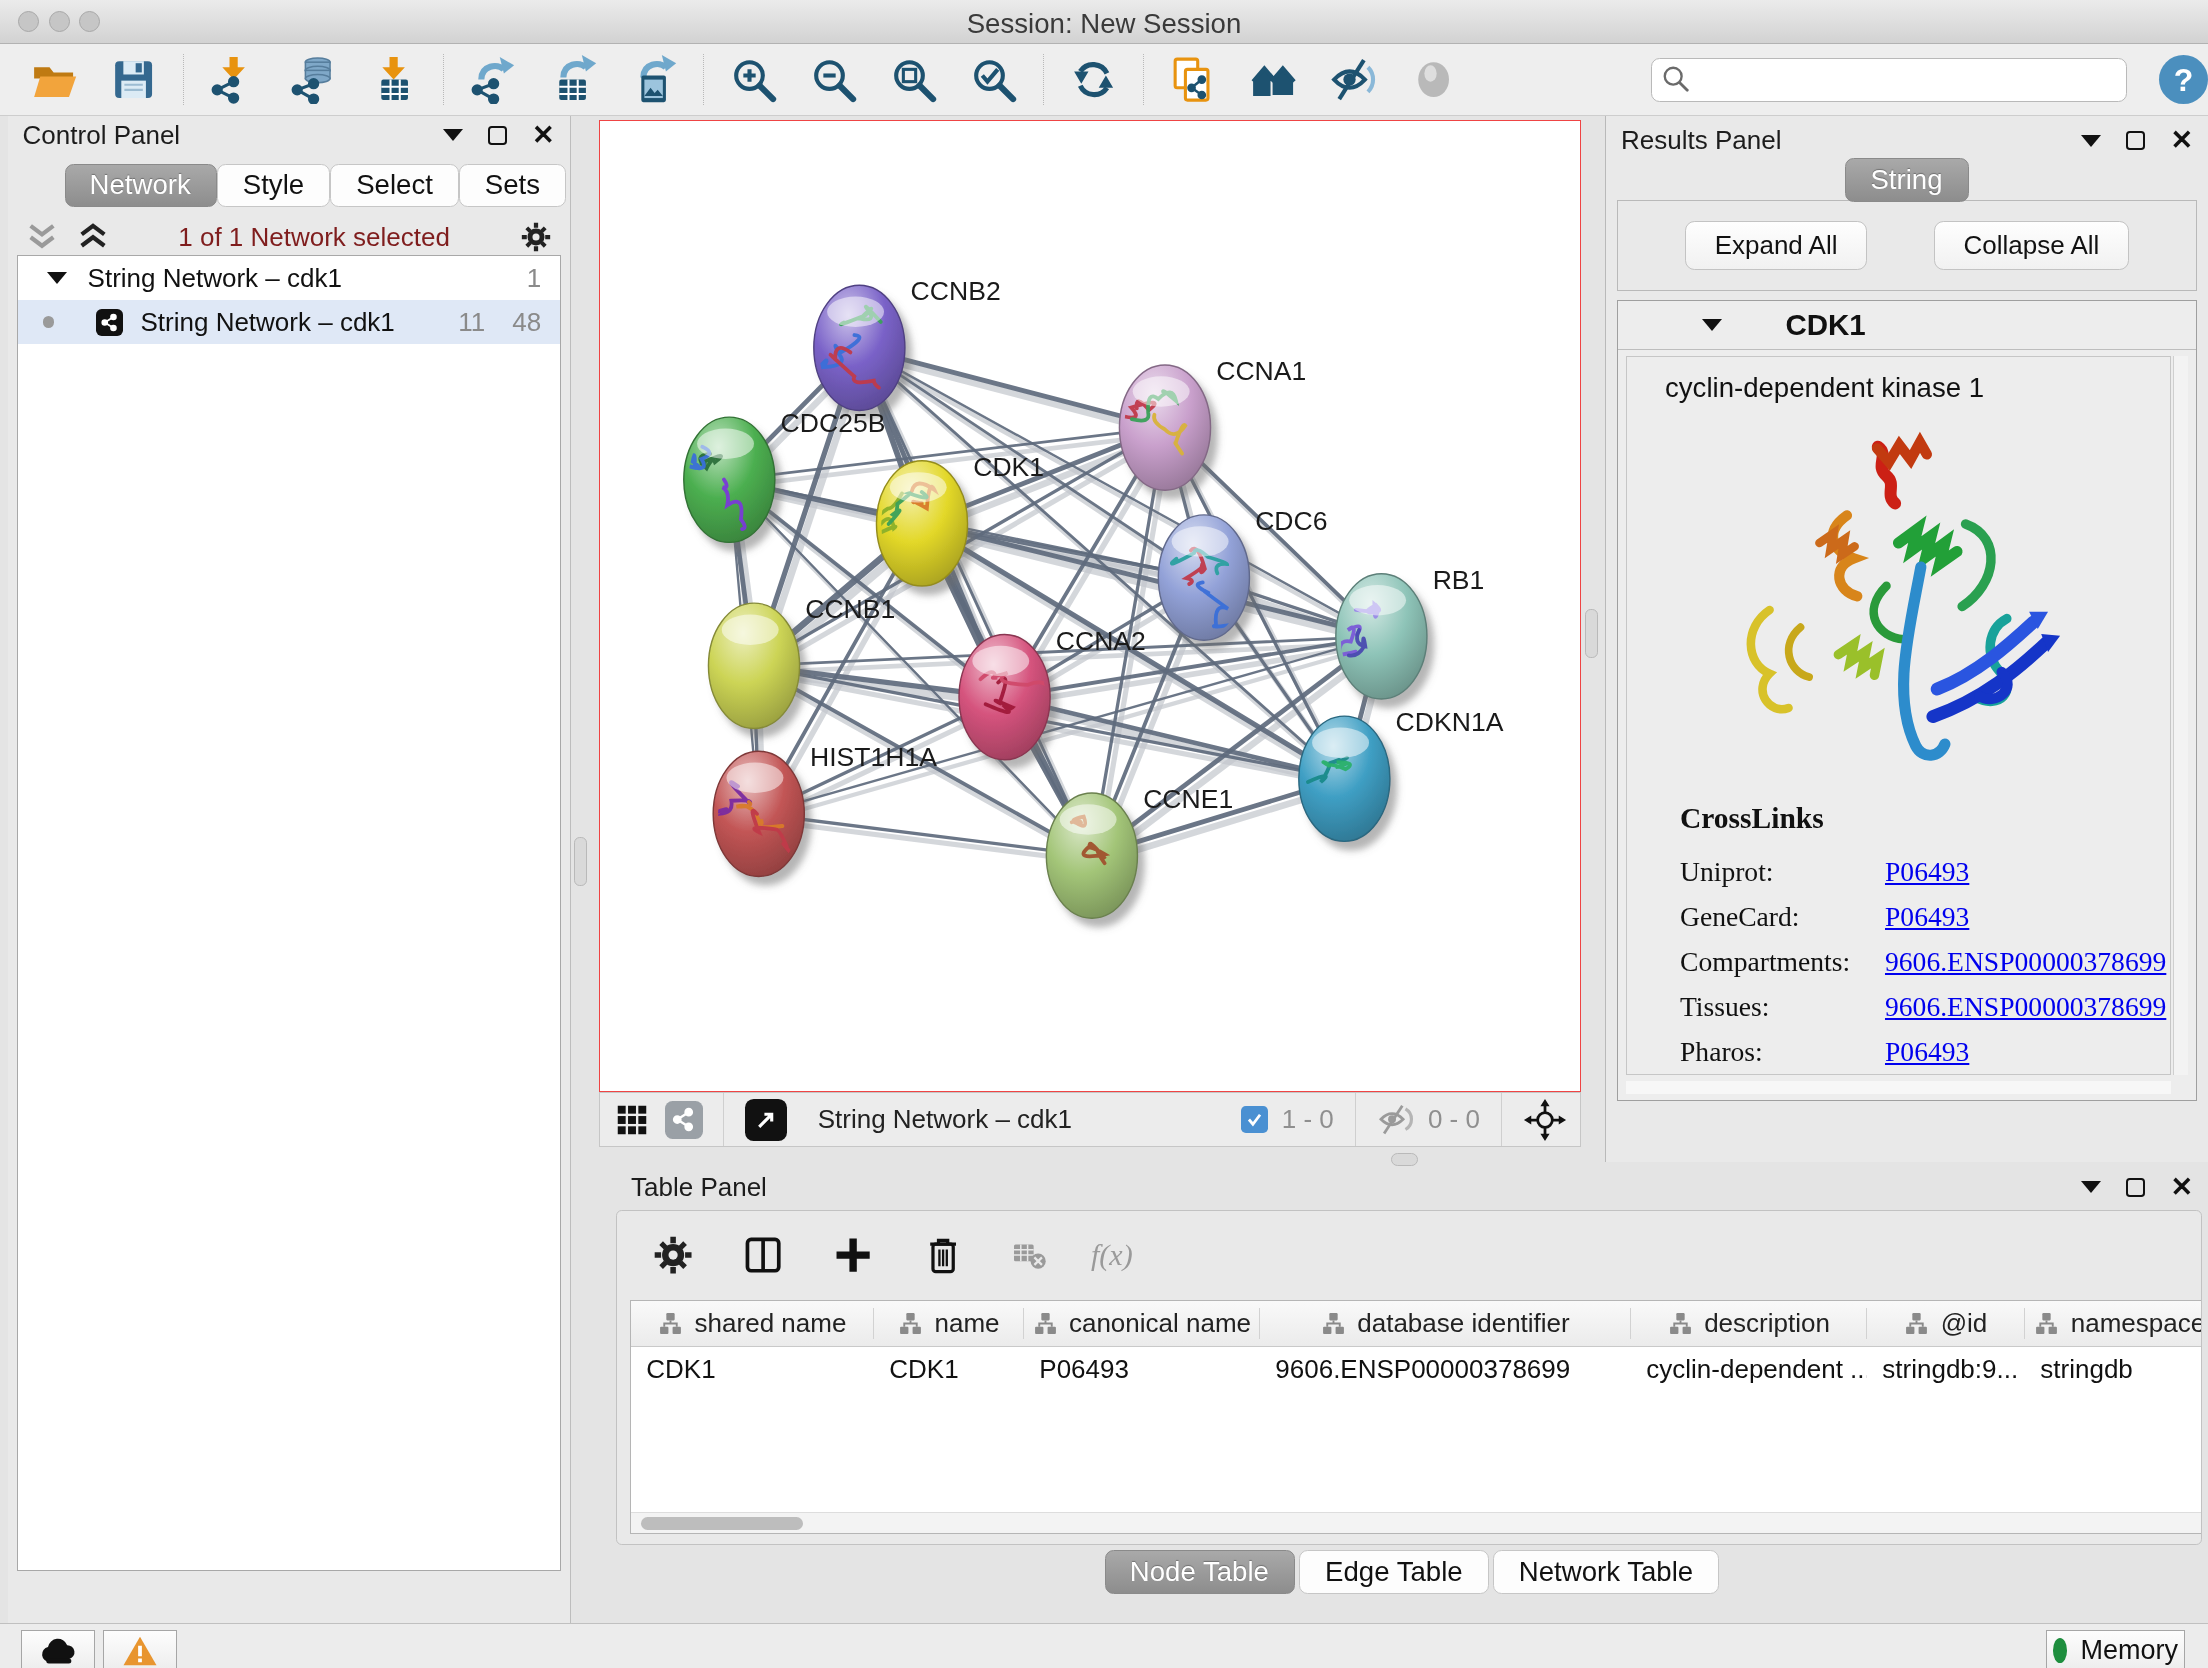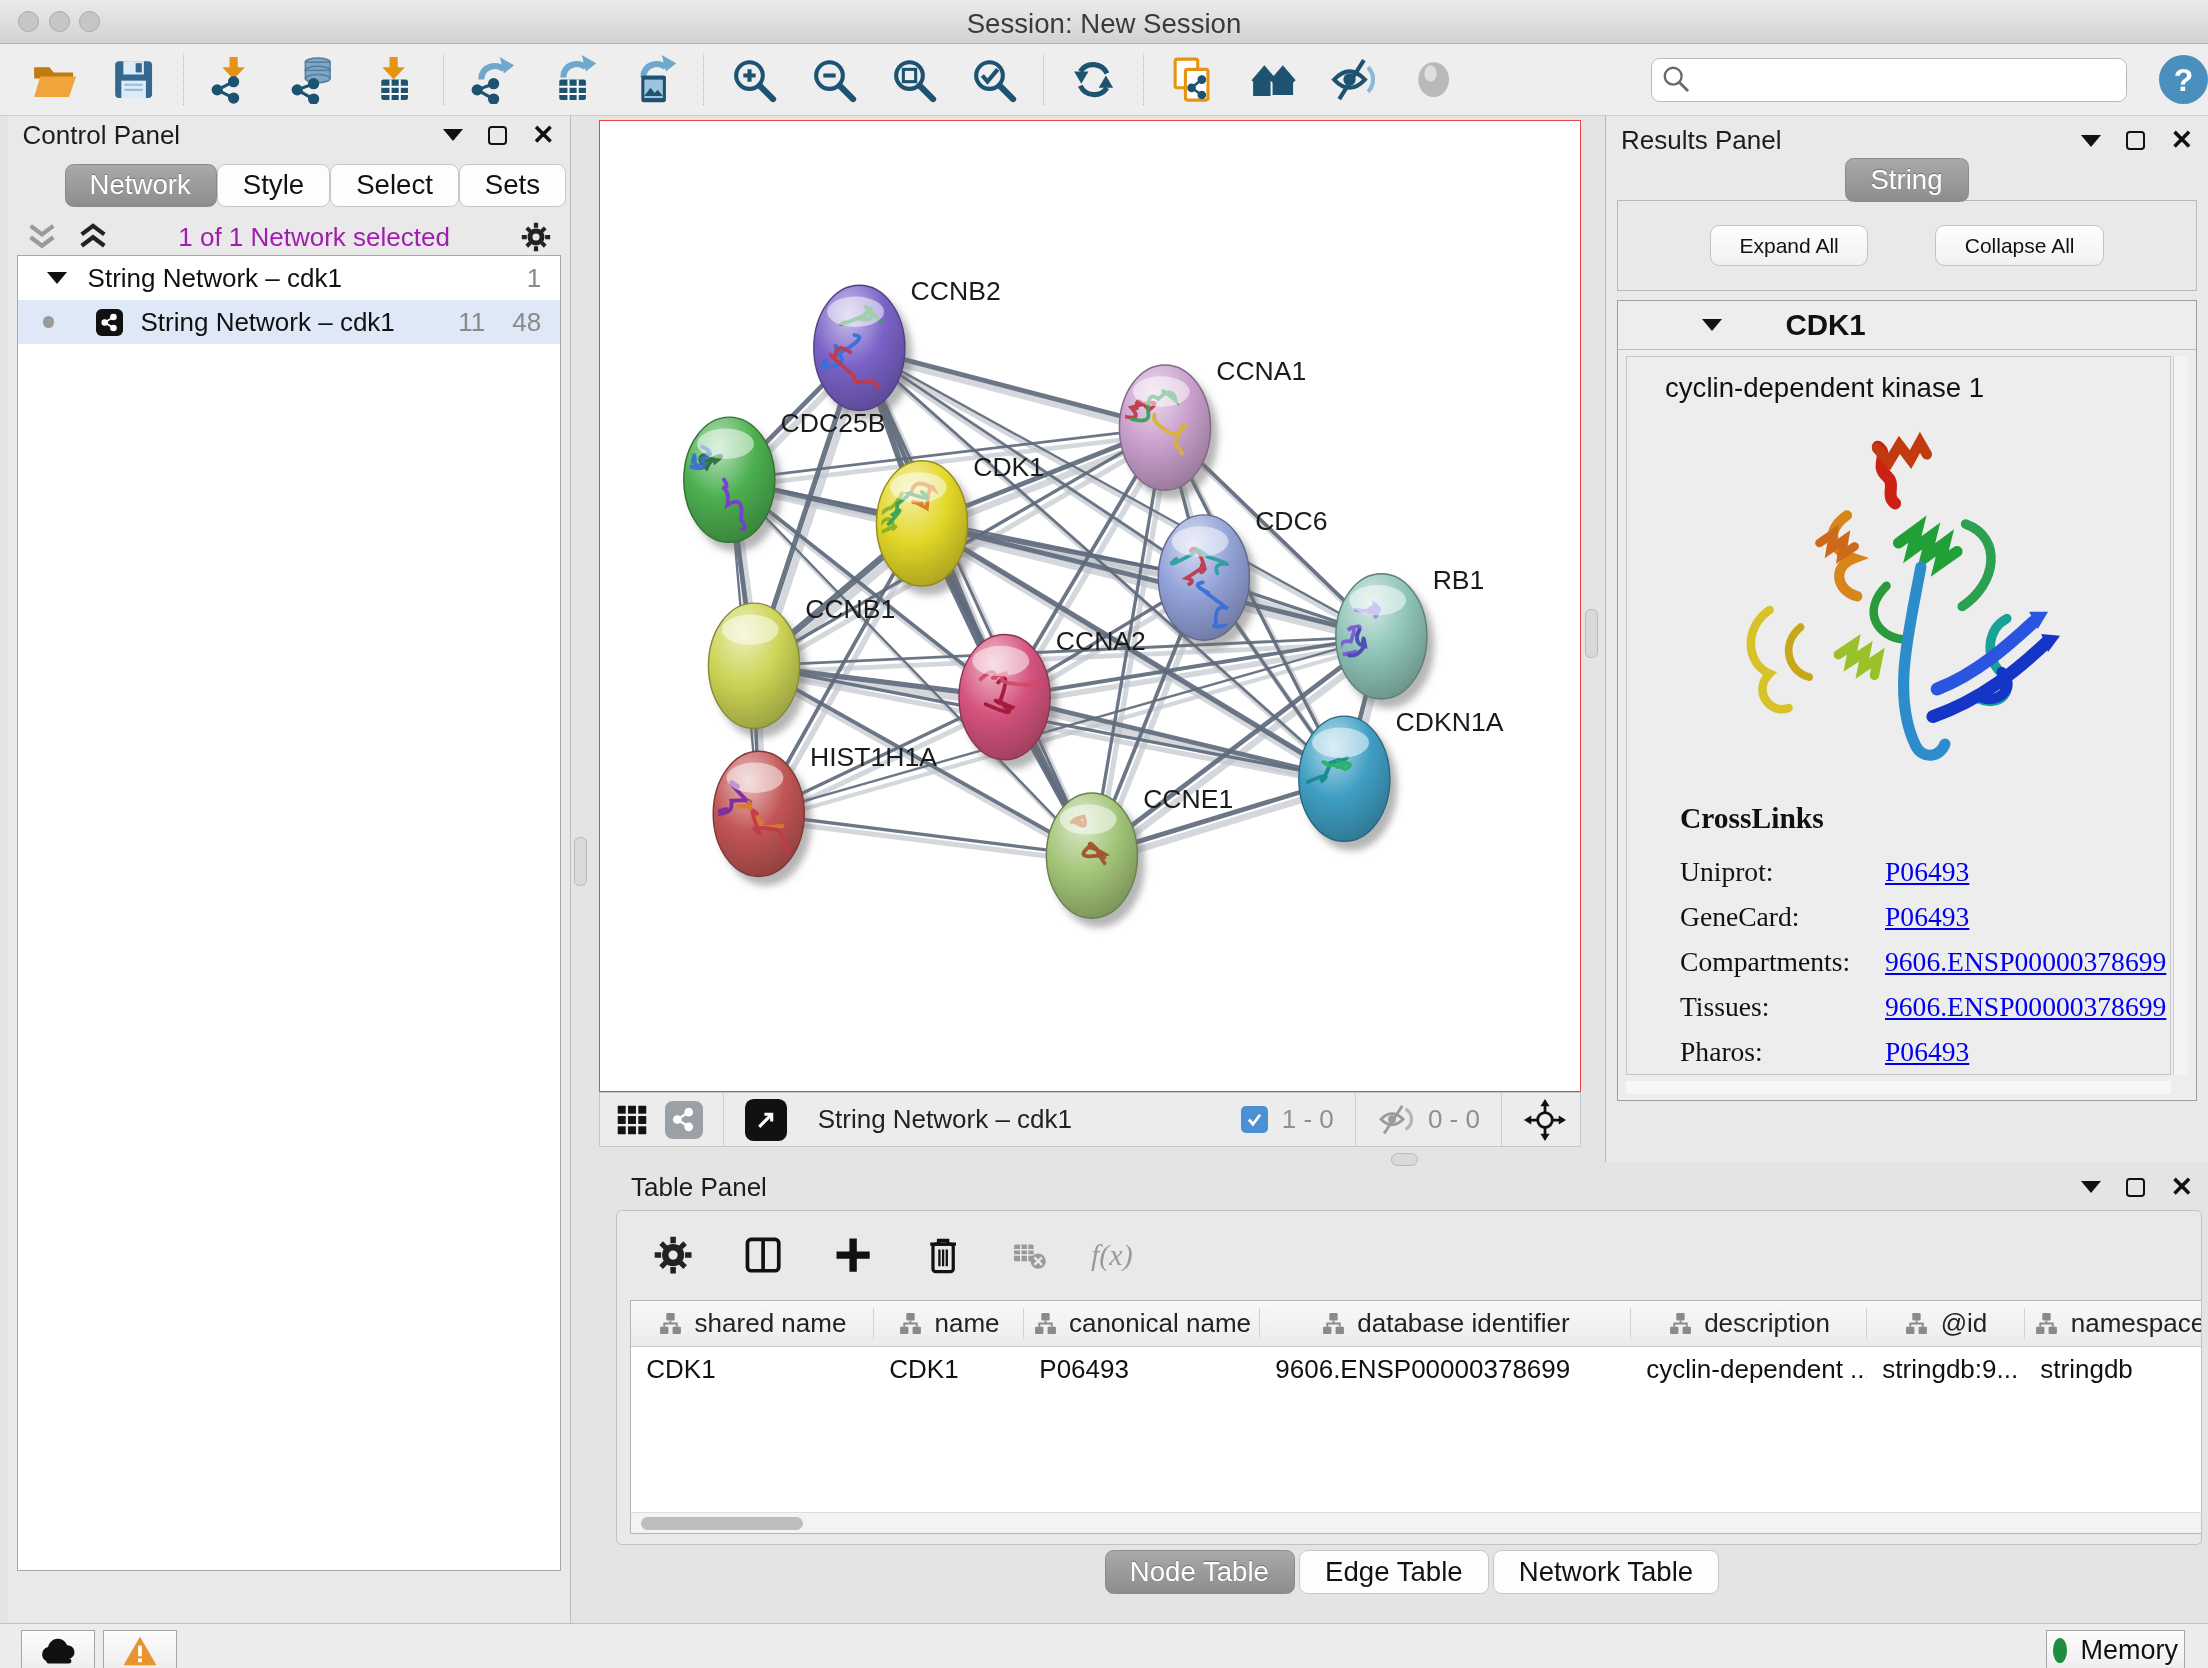--- a/index.html
+++ b/index.html
@@ -31,27 +31,27 @@
   .panel-head{display:flex;align-items:center;height:38px;padding:0 15px;}
   .panel-title{font-size:26px;color:#1c1c1c;flex:0 0 auto;}
   .head-icons{margin-left:auto;display:flex;align-items:center;gap:25px;}
   .icon-tri{width:0;height:0;border-left:10.5px solid transparent;border-right:10.5px solid transparent;border-top:12.4px solid #111;}
   .icon-sq{width:19px;height:19px;border:2.9px solid #111;border-radius:3.8px;}
   .icon-x{font-size:27px;font-weight:bold;color:#111;line-height:19px;}
 
   .tab{background:#fdfdfd;border:1px solid #c6c6c6;padding:4.8px 25px;font-size:27.6px;color:#111;border-radius:8.6px;cursor:pointer;}
   .tab.selected{background:linear-gradient(#a9a9a9,#8d8d8d);color:#fff;border-color:#8a8a8a;text-shadow:0 -1px 1px rgba(0,0,0,.3);padding-left:24px;}
   .btn{background:linear-gradient(#fefefe,#f1f1f1);border:1px solid #c3c3c3;border-radius:9.5px;
-    font-size:21px;color:#111;padding:7.6px 28.5px;cursor:pointer;font-family:"Liberation Sans",sans-serif;}
+    font-size:26px;color:#111;padding:7.6px 28.5px;cursor:pointer;font-family:"Liberation Sans",sans-serif;}
 
   
   #control-panel{left:7.6px;top:116px;width:563px;height:1507px;background:#e9e9e9;border-right:1px solid #bdbdbd;}
   #cp-tabs{display:flex;margin:9.5px 0 0 57px;}
   #cp-selector{display:flex;align-items:center;margin:13.3px 17px 0 17px;gap:17px;}
-  #cp-selector .sel-text{flex:1;text-align:center;font-size:26px;color:#a21caf;}
+  #cp-selector .sel-text{flex:1;text-align:center;font-size:26px;color:#7f1d1d;}
   #cp-list{position:absolute;left:9.5px;top:139px;width:544px;height:1316px;background:#fff;border:1px solid #a8a8a8;}
   .tree-row{display:flex;align-items:center;height:44px;font-size:26px;color:#111;}
   .tree-row.selected{background:#dfe8f6;}
   .tree-count{margin-left:auto;color:#8a8a8a;}
   .sharebox{width:27px;height:27px;background:#111;border-radius:5.7px;display:inline-flex;align-items:center;justify-content:center;}
   .dot{width:11.4px;height:11.4px;border-radius:50%;background:#9a9a9a;}
 
   
   #netpanel{left:599px;top:120px;width:982px;height:972px;background:#fff;border:1px solid #ef4444;}
   #graph{width:100%;height:100%;}

